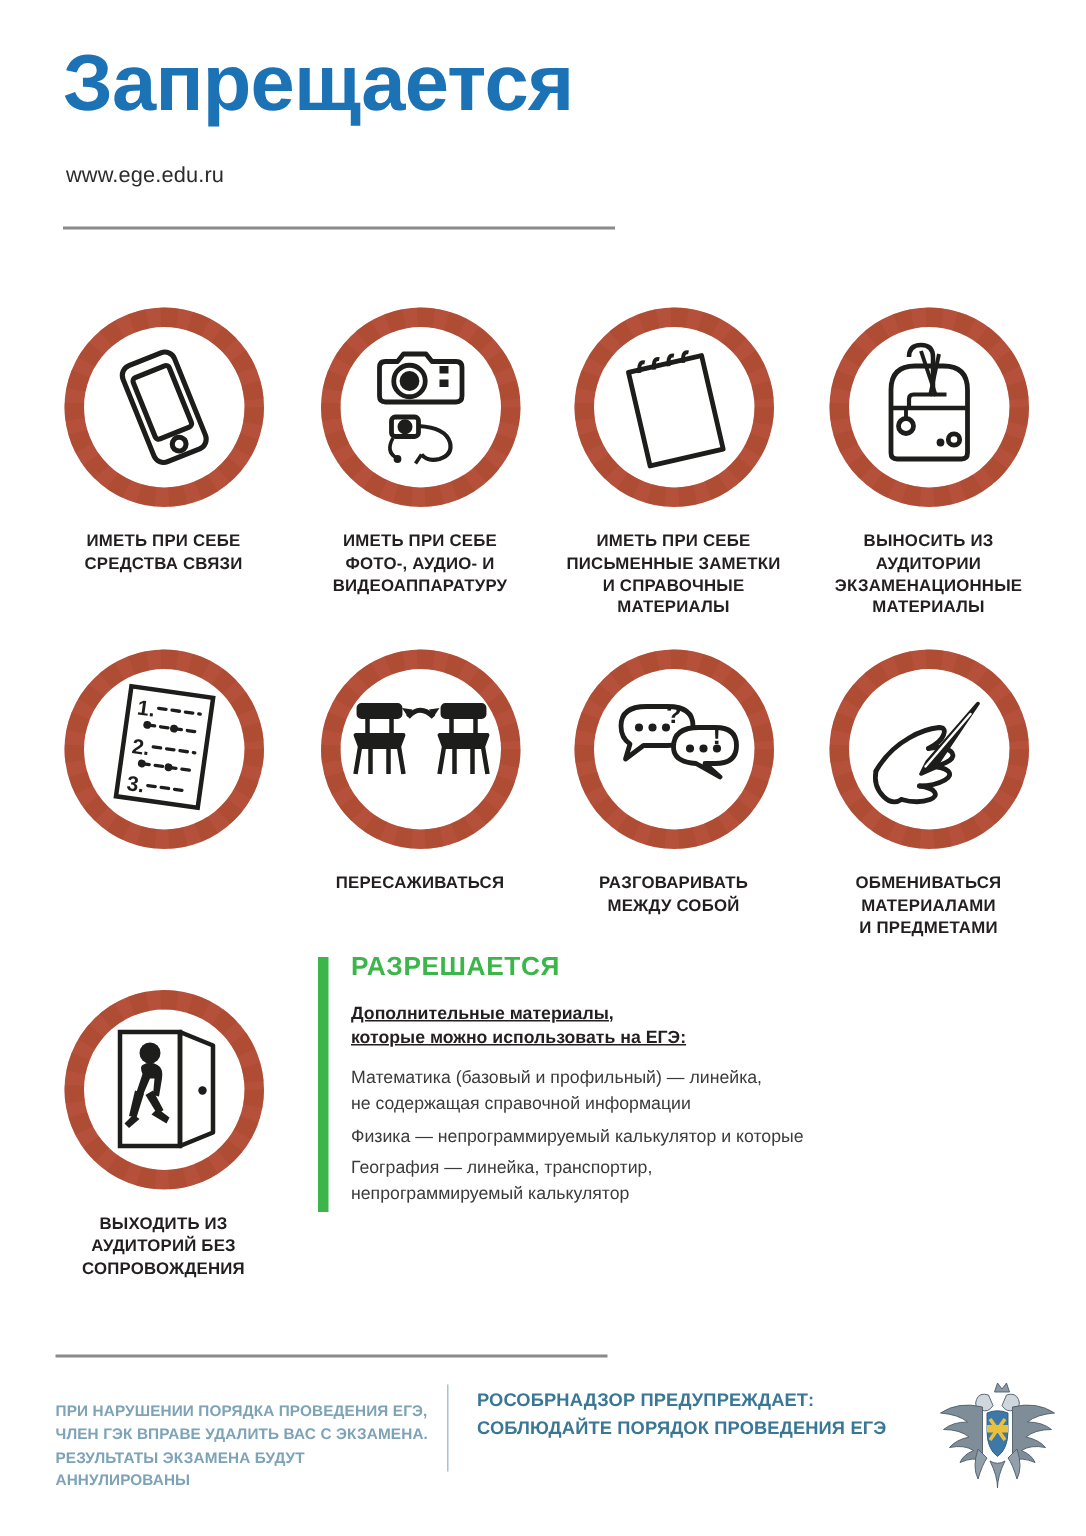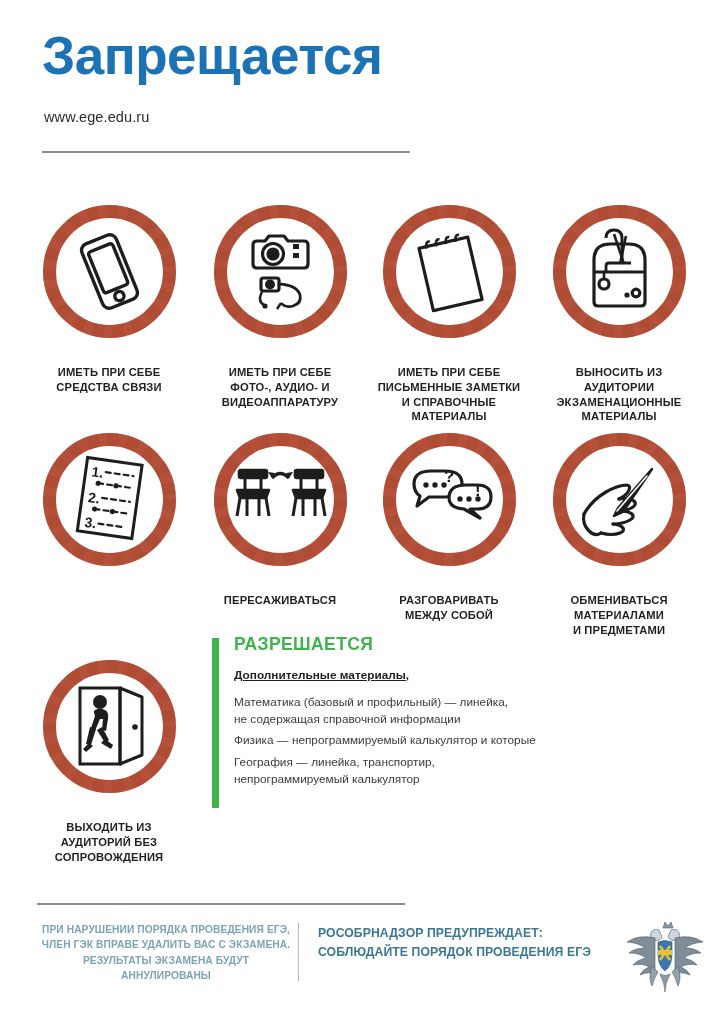--- a/index.html
+++ b/index.html
@@ -98,21 +98,21 @@
   .cell-c4 { left: 535px; }
 
   .sign-ring {
     position: relative;
     width: 143px; height: 143px;
     margin: 0 auto;
   }
   .sign-ring svg { display: block; }
 
   .sign-caption {
-    margin-top: 22px;
+    margin-top: 11px;
     font-size: 11.2px;
     font-weight: bold;
     line-height: 1.32;
     letter-spacing: 0.15px;
     color: #231f20;
     text-transform: uppercase;
   }
 
   
   #allowed-panel {
@@ -159,29 +159,28 @@
     width: 724px; height: 134px;
   }
   #footer-rule {
     position: absolute;
     left: 37px; top: 13px;
     width: 368px; height: 2px;
     background: #8a8a8a;
   }
   #footer-warning {
     position: absolute;
-    left: 37px; top: 32px;
+    left: 37px; top: 44px;
     width: 258px;
     font-size: 10.2px;
     font-weight: bold;
     line-height: 1.5;
     letter-spacing: 0.1px;
     color: #7da3b6;
     text-transform: uppercase;
-    text-align: center;
   }
   #footer-divider {
     position: absolute;
     left: 298px; top: 33px;
     width: 1px; height: 58px;
     background: #a9c2cf;
   }
   #footer-notice {
     position: absolute;
     left: 318px; top: 34px;
@@ -416,20 +415,21 @@
     </div>
   </div>
 </div>
 
 <div id="allowed-panel">
   <div id="allowed-bar"></div>
   <div id="allowed-body">
     <div id="allowed-heading">РАЗРЕШАЕТСЯ</div>
     <div class="allowed-lead">
       <div>Дополнительные материалы,</div>
+      <div>которые можно использовать на ЕГЭ:</div>
     </div>
     <div class="allowed-item">Математика (базовый и профильный) — линейка,<br>не содержащая справочной информации</div>
     <div class="allowed-item">Физика — непрограммируемый калькулятор и которые</div>
     <div class="allowed-item">География — линейка, транспортир,<br>непрограммируемый калькулятор</div>
   </div>
 </div>
 
 <div id="footer">
   <div id="footer-rule"></div>
   <div id="footer-warning">ПРИ НАРУШЕНИИ ПОРЯДКА ПРОВЕДЕНИЯ ЕГЭ, ЧЛЕН ГЭК ВПРАВЕ УДАЛИТЬ ВАС С ЭКЗАМЕНА. РЕЗУЛЬТАТЫ ЭКЗАМЕНА БУДУТ АННУЛИРОВАНЫ</div>

